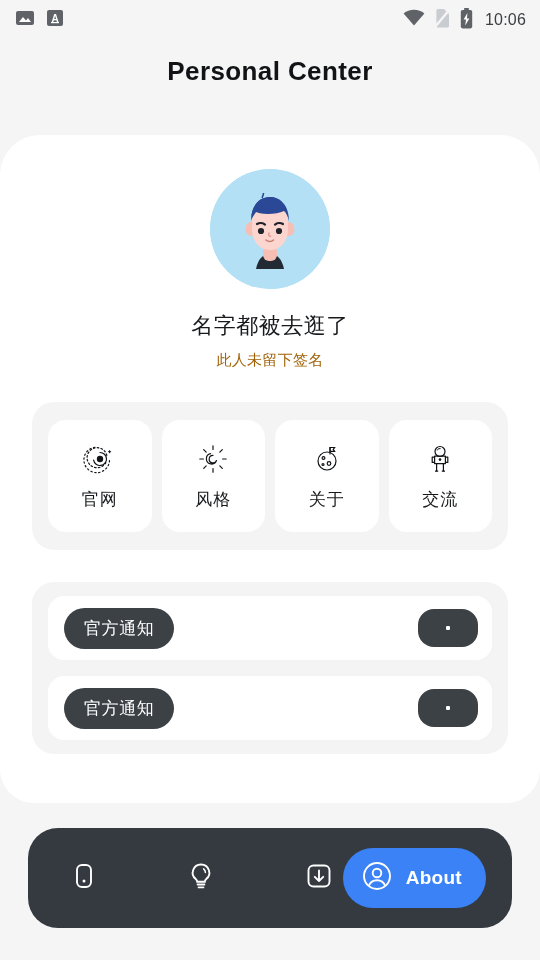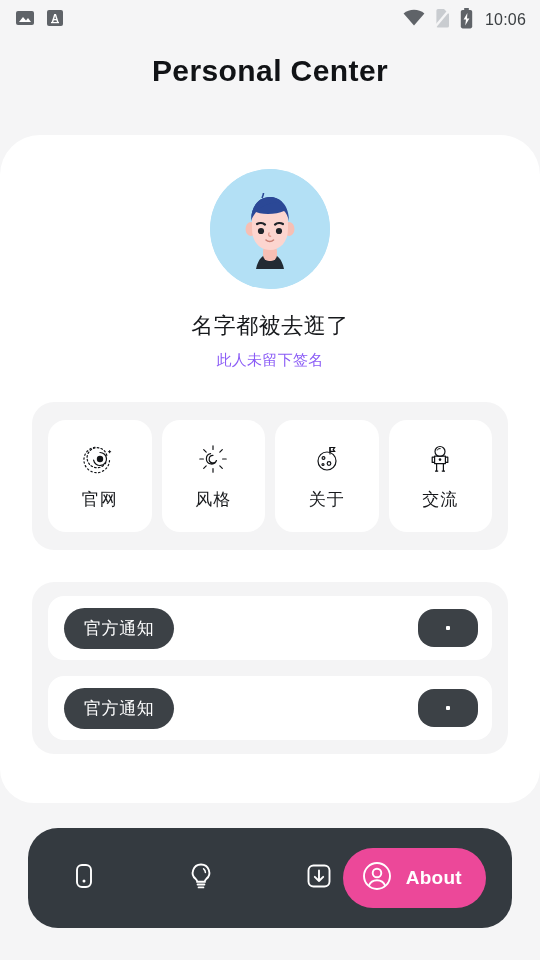--- a/index.html
+++ b/index.html
@@ -37,21 +37,21 @@
 
   
   .header {
     height: 62px;
     display: flex;
     align-items: center;
     justify-content: center;
   }
   .header h1 {
     margin: 0;
-    font-size: 30px;
+    font-size: 26px;
     font-weight: bold;
     color: #111316;
     letter-spacing: .4px;
   }
 
   
   .panel {
     position: absolute;
     left: 0;
     right: 0;
@@ -81,21 +81,21 @@
   .username {
     margin-top: 22px;
     font-size: 22px;
     color: #17191c;
     font-weight: 500;
     letter-spacing: .5px;
   }
   .signature {
     margin-top: 10px;
     font-size: 15px;
-    color: #8b5cf6;
+    color: #a16207;
     letter-spacing: .3px;
   }
 
   
   .group {
     margin: 0 32px;
     background: #f4f4f5;
     border-radius: 22px;
     box-sizing: border-box;
   }
@@ -184,21 +184,21 @@
   .nav-item {
     width: 48px;
     height: 48px;
     display: flex;
     align-items: center;
     justify-content: center;
   }
   .nav-spacer { flex: 1; }
   .nav-active {
     margin-left: auto;
-    background: #ec4899;
+    background: #3b82f6;
     border-radius: 999px;
     height: 60px;
     display: flex;
     align-items: center;
     gap: 13px;
     padding: 0 24px 0 18px;
   }
   .nav-active-label {
     color: #ffffff;
     font-size: 19px;

